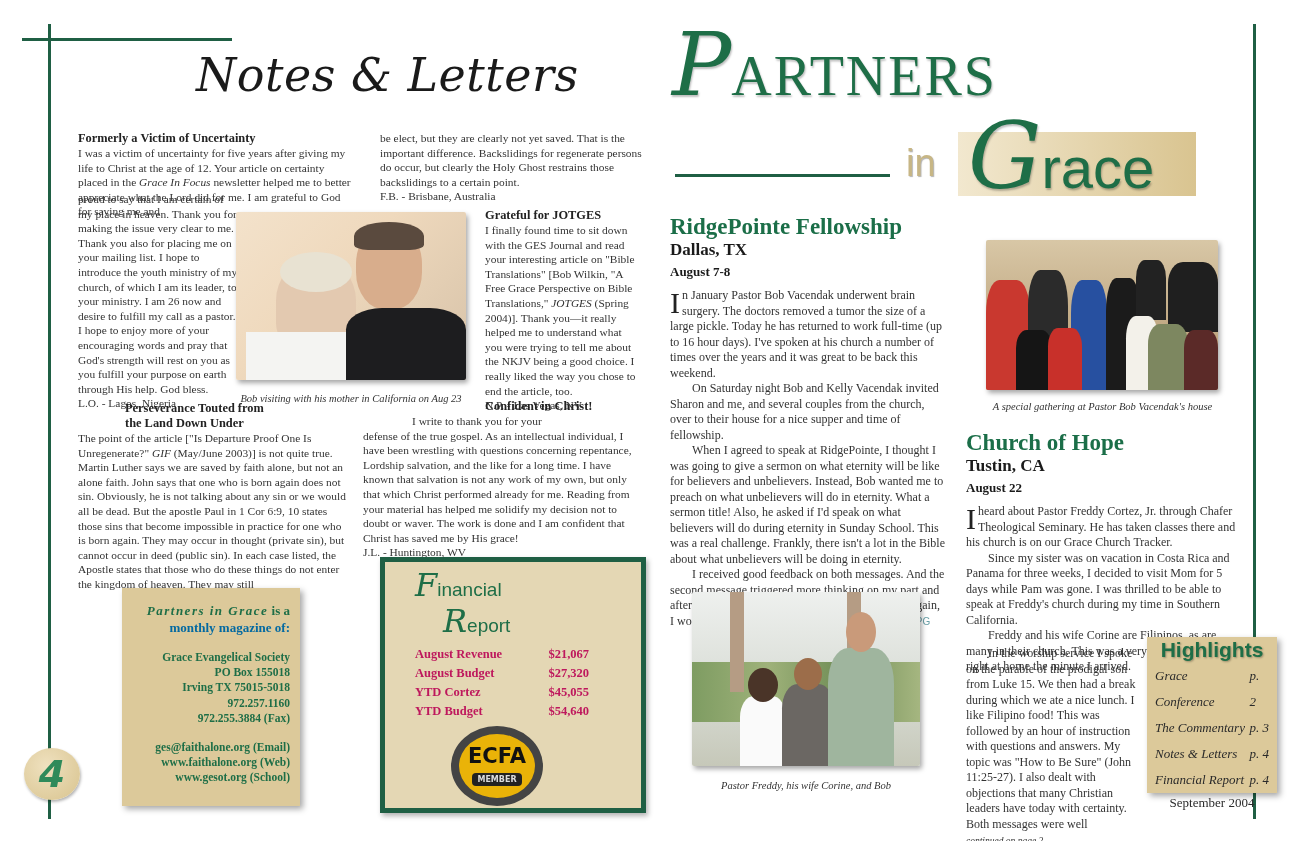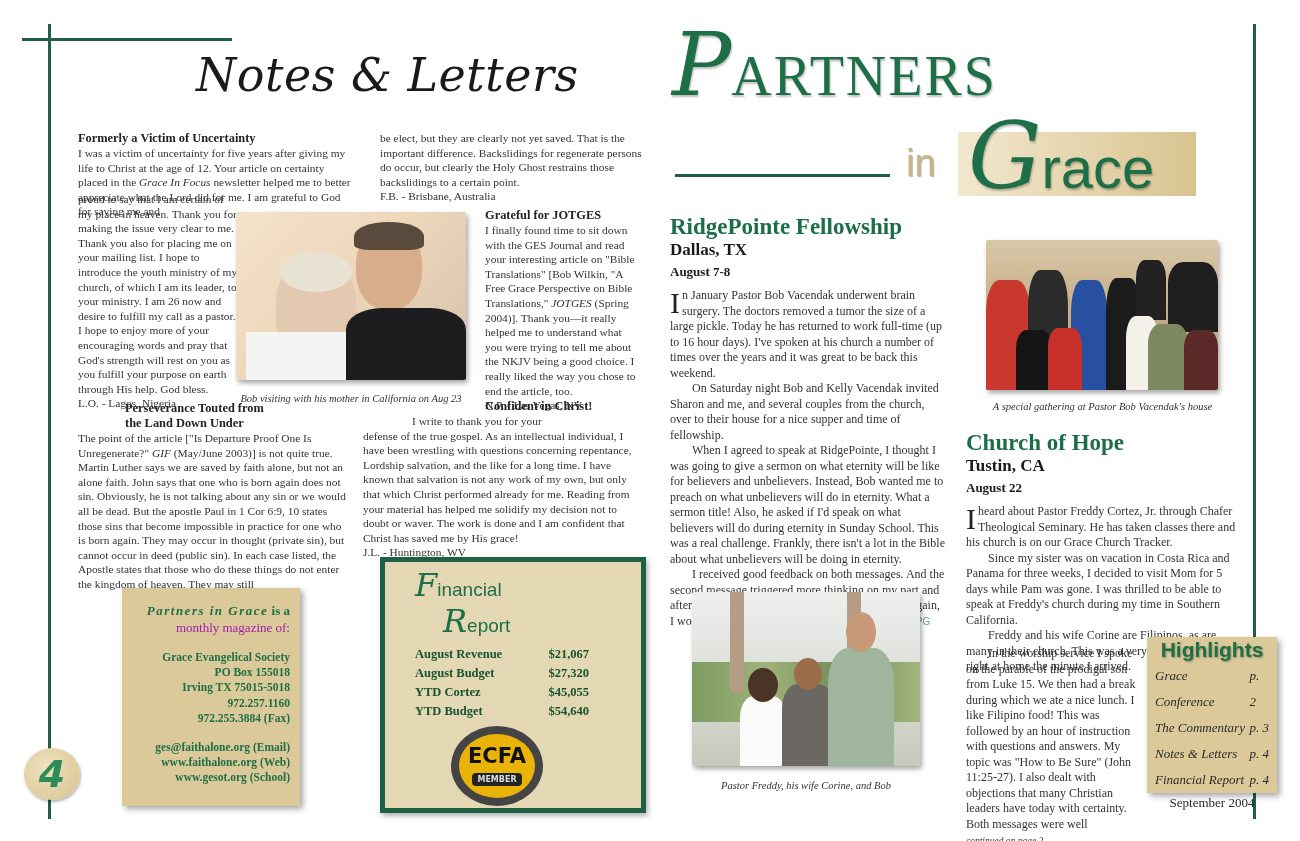--- a/index.html
+++ b/index.html
@@ -13,21 +13,21 @@
   .indent { text-indent:22px; }
   .script-title { font-family:"DejaVu Serif","Liberation Serif",serif; font-style:italic; }
   .photo { position:absolute; border-radius:2px; box-shadow:2px 3px 5px rgba(0,0,0,0.35); overflow:hidden; }
   .caption { position:absolute; font-style:italic; font-size:10.5px; color:#333; text-align:center; }
   .tan-box { position:absolute; background:#dcc99a; box-shadow:3px 3px 6px rgba(0,0,0,0.35); }
   .article-title { font-weight:bold; font-size:23px; color:#1b6e48; line-height:26px; }
   .article-loc { font-weight:bold; font-size:17px; color:#1a1a1a; line-height:20px; }
   .article-date { font-weight:bold; font-size:13px; color:#1a1a1a; line-height:16px; }
   .dropcap { float:left; font-size:30px; line-height:26px; margin:2px 2px 0 0; color:#222; }
   .article-text { font-size:12px; line-height:15.5px; color:#333; }
-  .fin-row { display:flex; justify-content:space-between; font-weight:bold; font-size:12.5px; color:#14532d; line-height:19px; }
+  .fin-row { display:flex; justify-content:space-between; font-weight:bold; font-size:12.5px; color:#be185d; line-height:19px; }
   .hl-item { font-style:italic; font-size:13px; color:#2a2a2a; display:flex; justify-content:space-between; line-height:26px; }
 </style>
 </head>
 <body>
 
 <div class="rule-h" style="left:22px; top:38px; width:210px;"></div>
 <div class="rule-v" style="left:48px; top:24px; height:795px;"></div>
 
 <div class="abs script-title" style="left:196px; top:48px; font-size:46px; color:#1a1a1a; letter-spacing:0.5px;">Notes &amp; Letters</div>
 
@@ -76,21 +76,21 @@
   <div class="letter-title" style="margin-left:122px;">Confident in Christ!</div>
   <div class="body-text" style="margin-left:49px;">I write to thank you for your</div>
   <div class="body-text">defense of the true gospel.  As an intellectual individual, I have been wrestling with questions concerning repentance, Lordship salvation, and the like for a long time.  I have known that salvation is not any work of my own, but only that which Christ performed already for me.  Reading from your material has helped me solidify my decision not to doubt or waver.  The work is done and I am confident that Christ has saved me by His grace!</div>
   <div class="body-text">J.L. - Huntington, WV</div>
 </div>
 
 <div class="tan-box" style="left:122px; top:588px; width:178px; height:218px; padding:14px 10px 0 0; text-align:right;">
   <div style="font-weight:bold; font-size:13px; color:#1e6e47; line-height:17px;">
     <i style="letter-spacing:1.5px;">Partners in Grace</i><span> is a</span>
   </div>
-  <div style="font-weight:normal; font-size:13px; color:#a21caf; line-height:17px;">monthly magazine of:</div>
+  <div style="font-weight:bold; font-size:13px; color:#0369a1; line-height:17px;">monthly magazine of:</div>
   <div style="margin-top:14px; font-weight:bold; font-size:11.5px; color:#1e6e47; line-height:15.2px;">
     <div>Grace Evangelical Society</div>
     <div>PO Box 155018</div>
     <div>Irving TX 75015-5018</div>
     <div>972.257.1160</div>
     <div>972.255.3884 (Fax)</div>
   </div>
   <div style="margin-top:14px; font-weight:bold; font-size:11.5px; color:#1e6e47; line-height:15.2px;">
     <div>ges@faithalone.org (Email)</div>
     <div>www.faithalone.org (Web)</div>

